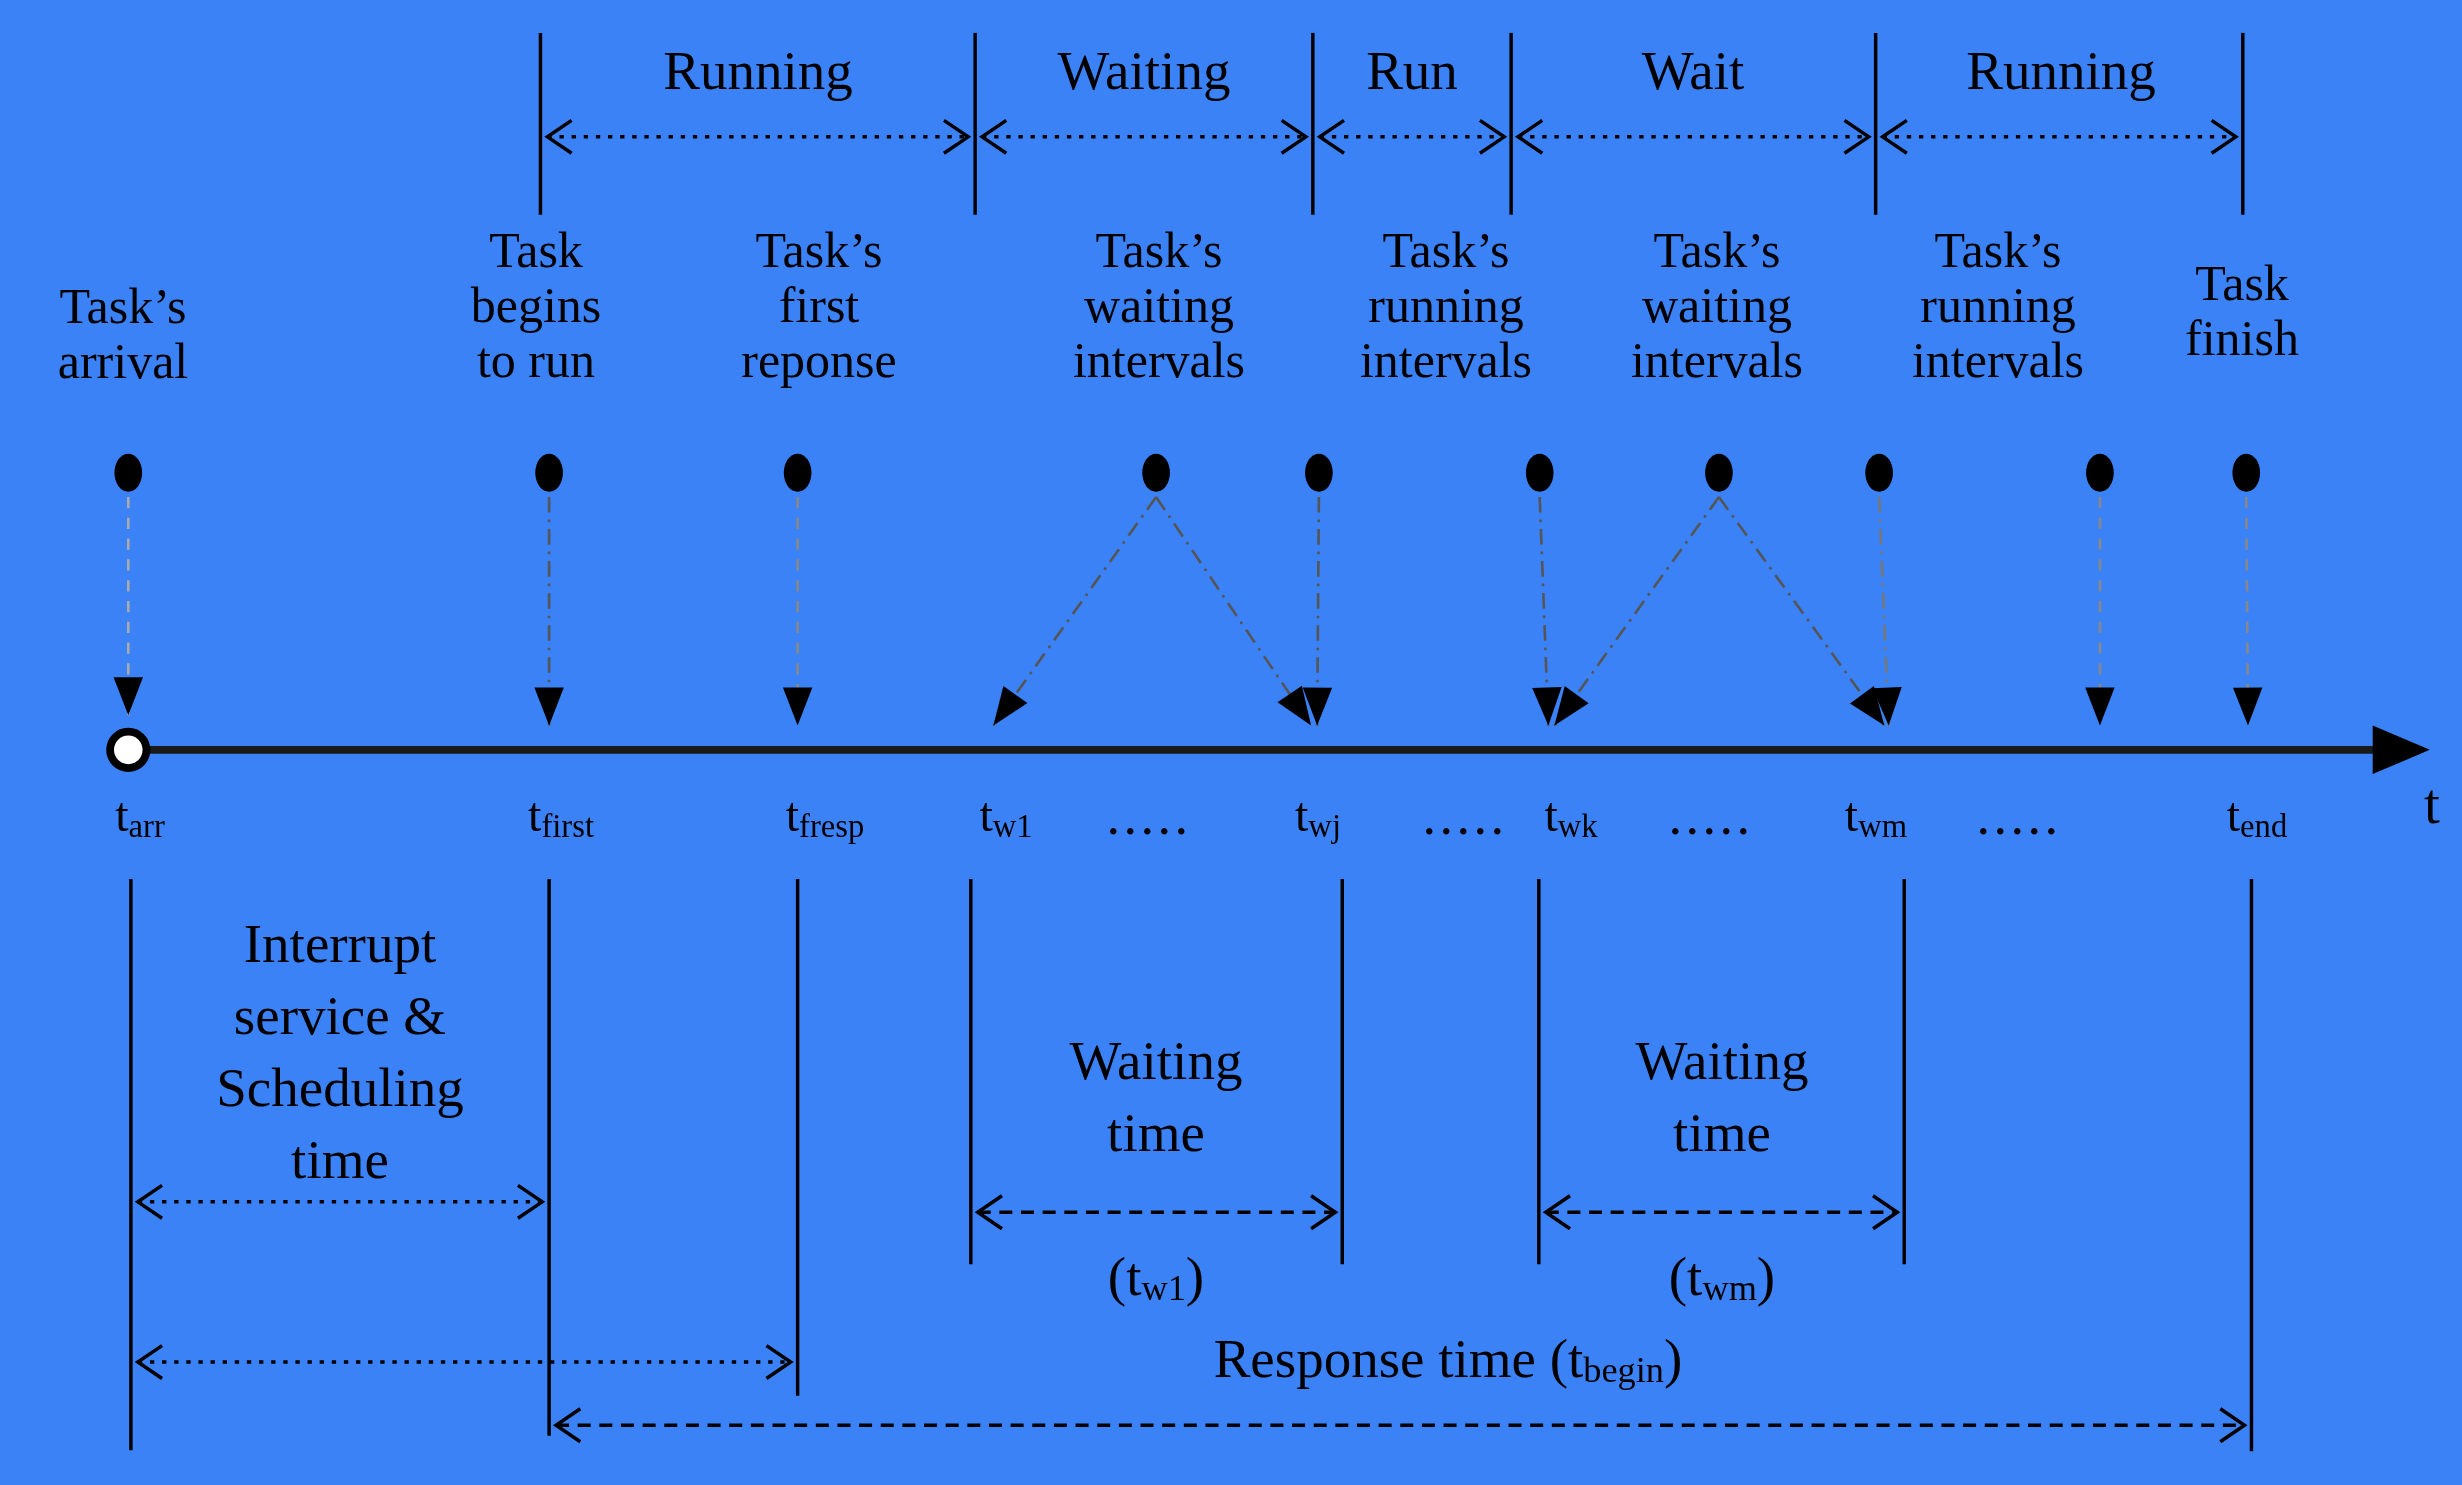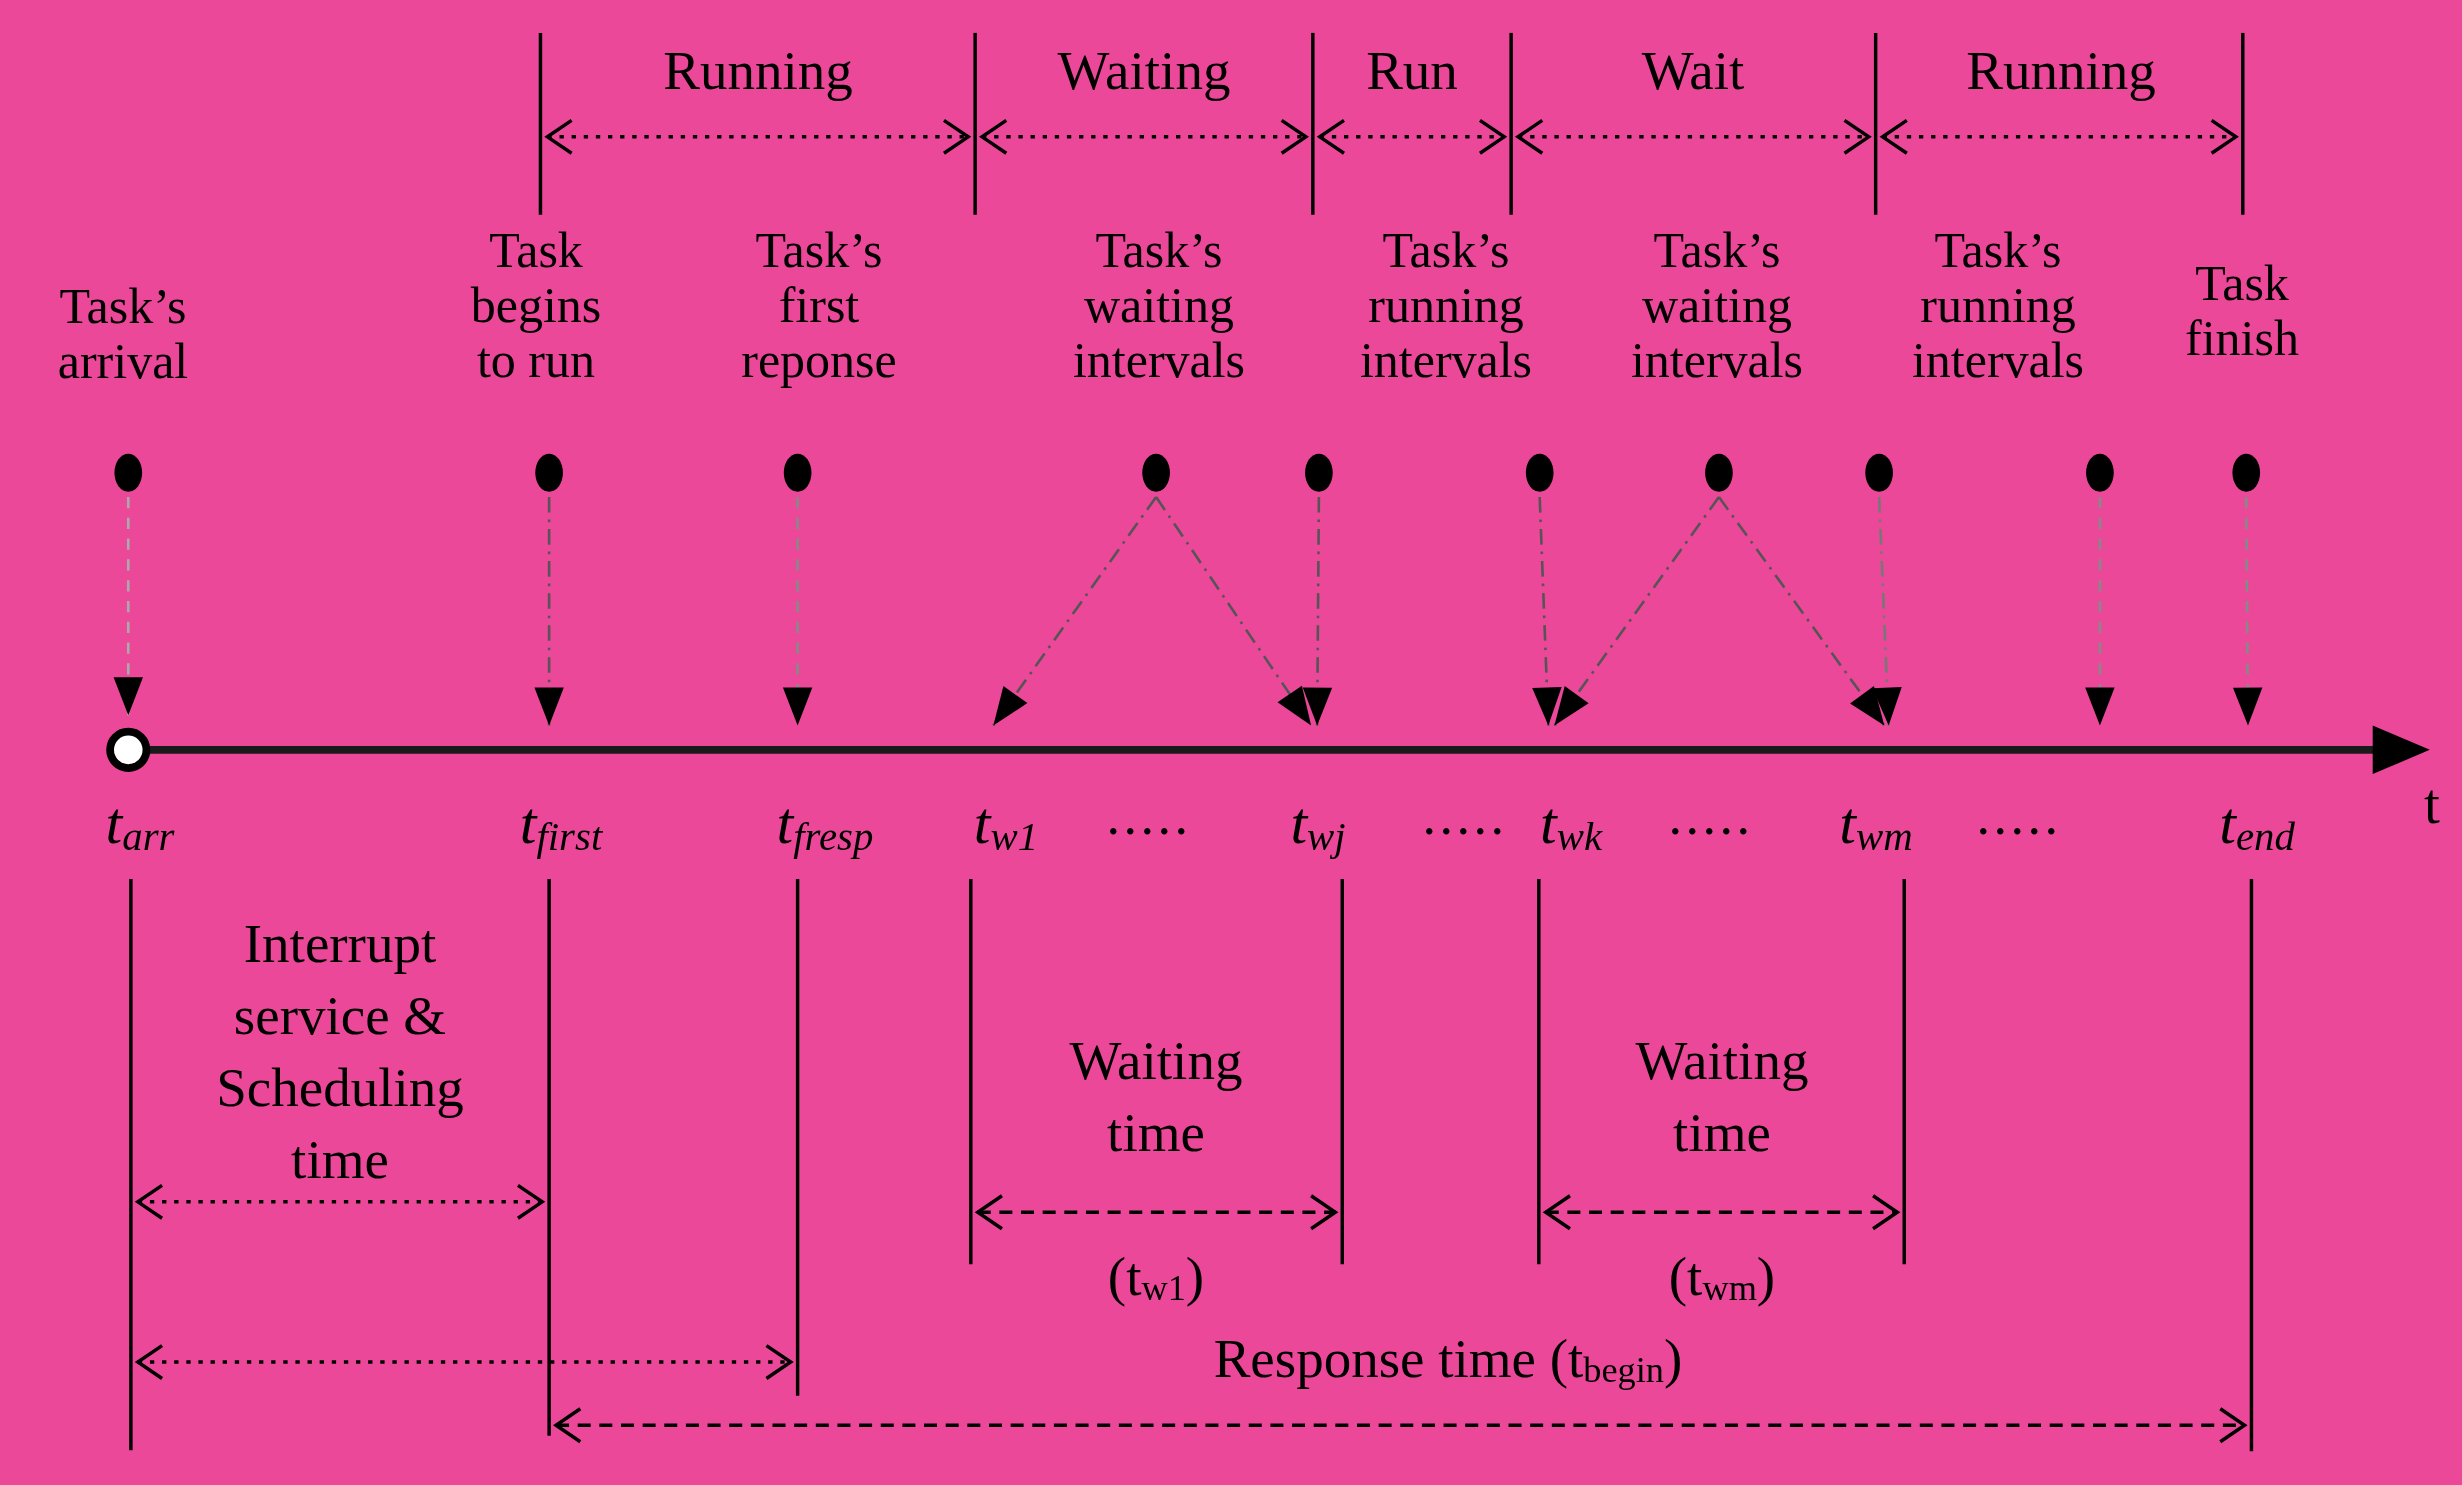--- a/index.html
+++ b/index.html
@@ -1,28 +1,28 @@
 <!DOCTYPE html>
 <html style="font-size:14px"><head>
 <meta charset="utf-8">
 <style>
   html,body{margin:0;padding:0;background:#fff;}
   .stage{
     position:relative;
     width:2462px;height:1485px;
-    background:#ec4899;
+    background:#3b82f6;
     font-family:"Liberation Serif", serif;
     color:#000;
     overflow:hidden;
   }
   .stage svg{position:absolute;left:0;top:0;}
   .lbl{position:absolute;transform:translateX(-50%);text-align:center;white-space:pre-line;}
   .phase-label{top:40px;font-size:55px;line-height:61px;}
   .event-label{font-size:50px;line-height:55px;}
-  .tick-label{top:786px;font-size:60px;line-height:74px;font-style:italic;}
+  .tick-label{top:786px;font-size:48px;line-height:57px;}
   .tick-label sub{font-size:0.68em;vertical-align:-0.18em;letter-spacing:0;}
   .ellipsis{top:785px;font-size:54px;letter-spacing:3.5px;}
   .axis-t{top:771px;font-size:57px;}
   .span-label{font-size:55px;line-height:72px;}
   .span-label sub{font-size:0.66em;vertical-align:-0.15em;}
   .nowrap{white-space:nowrap;}
   i{font-style:italic;}
 </style>
 </head>
 <body>

